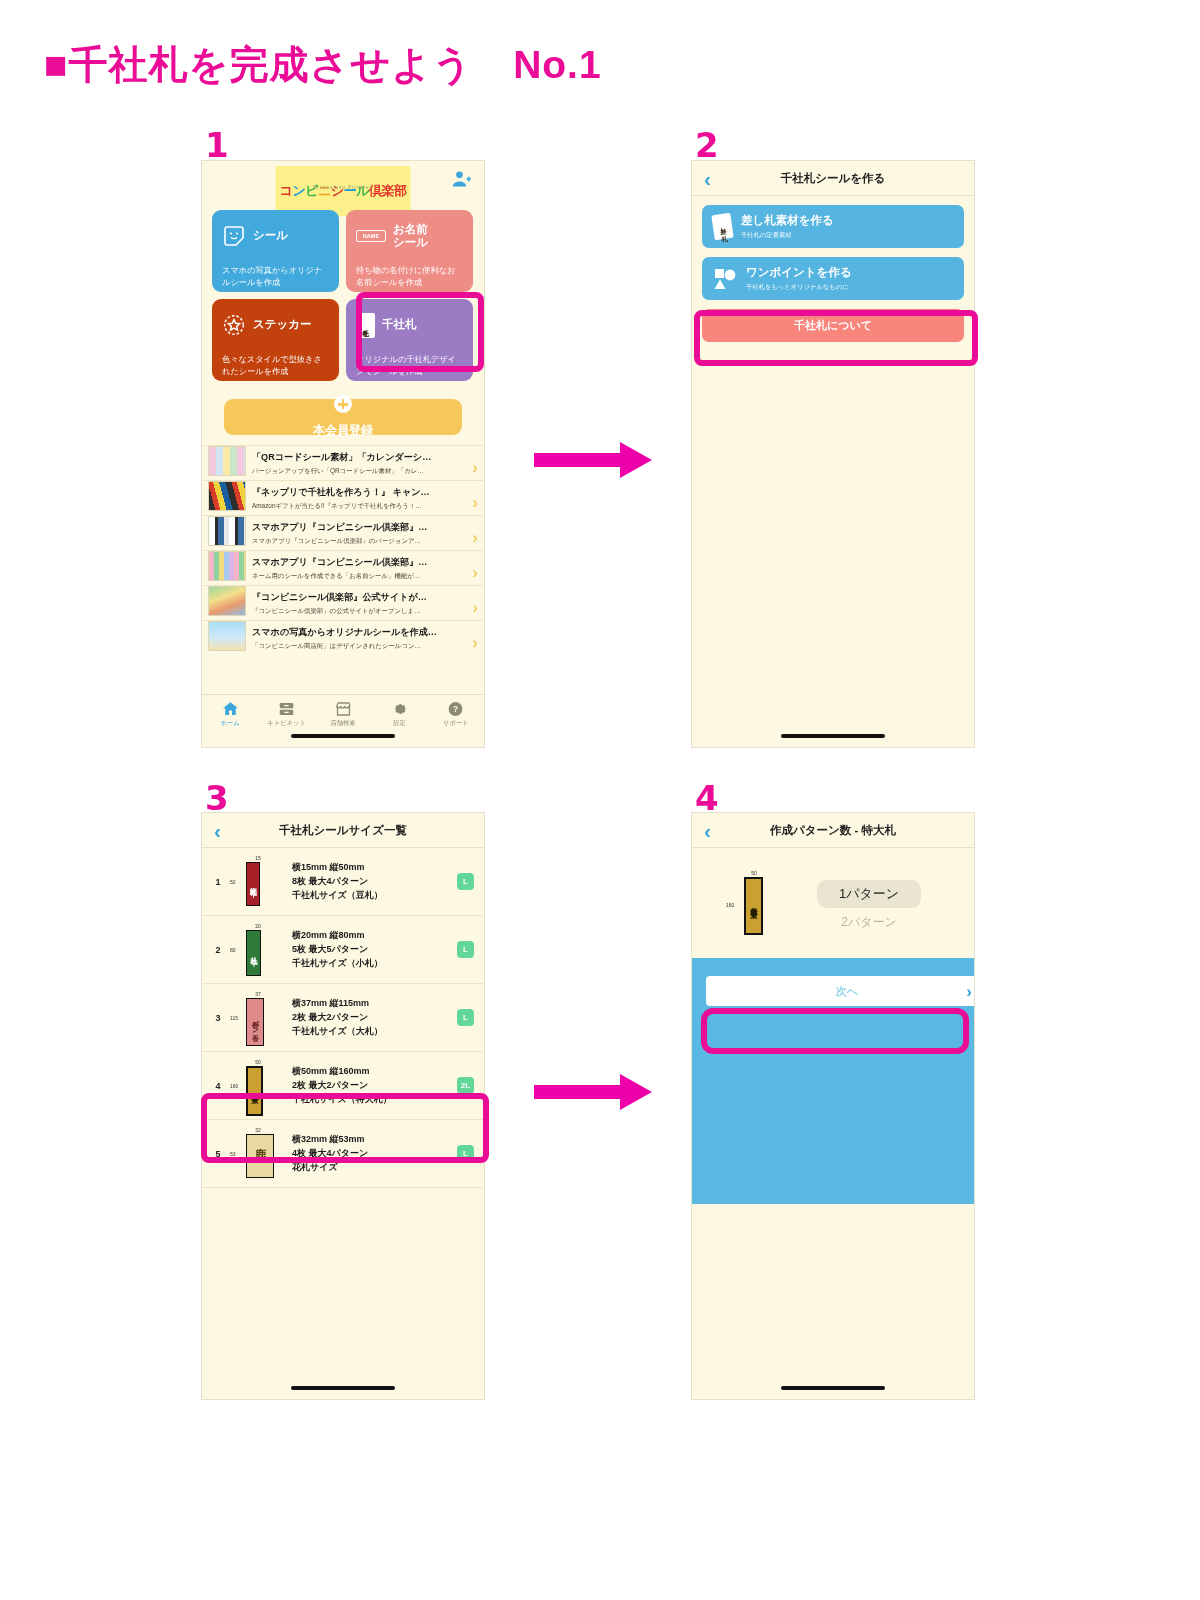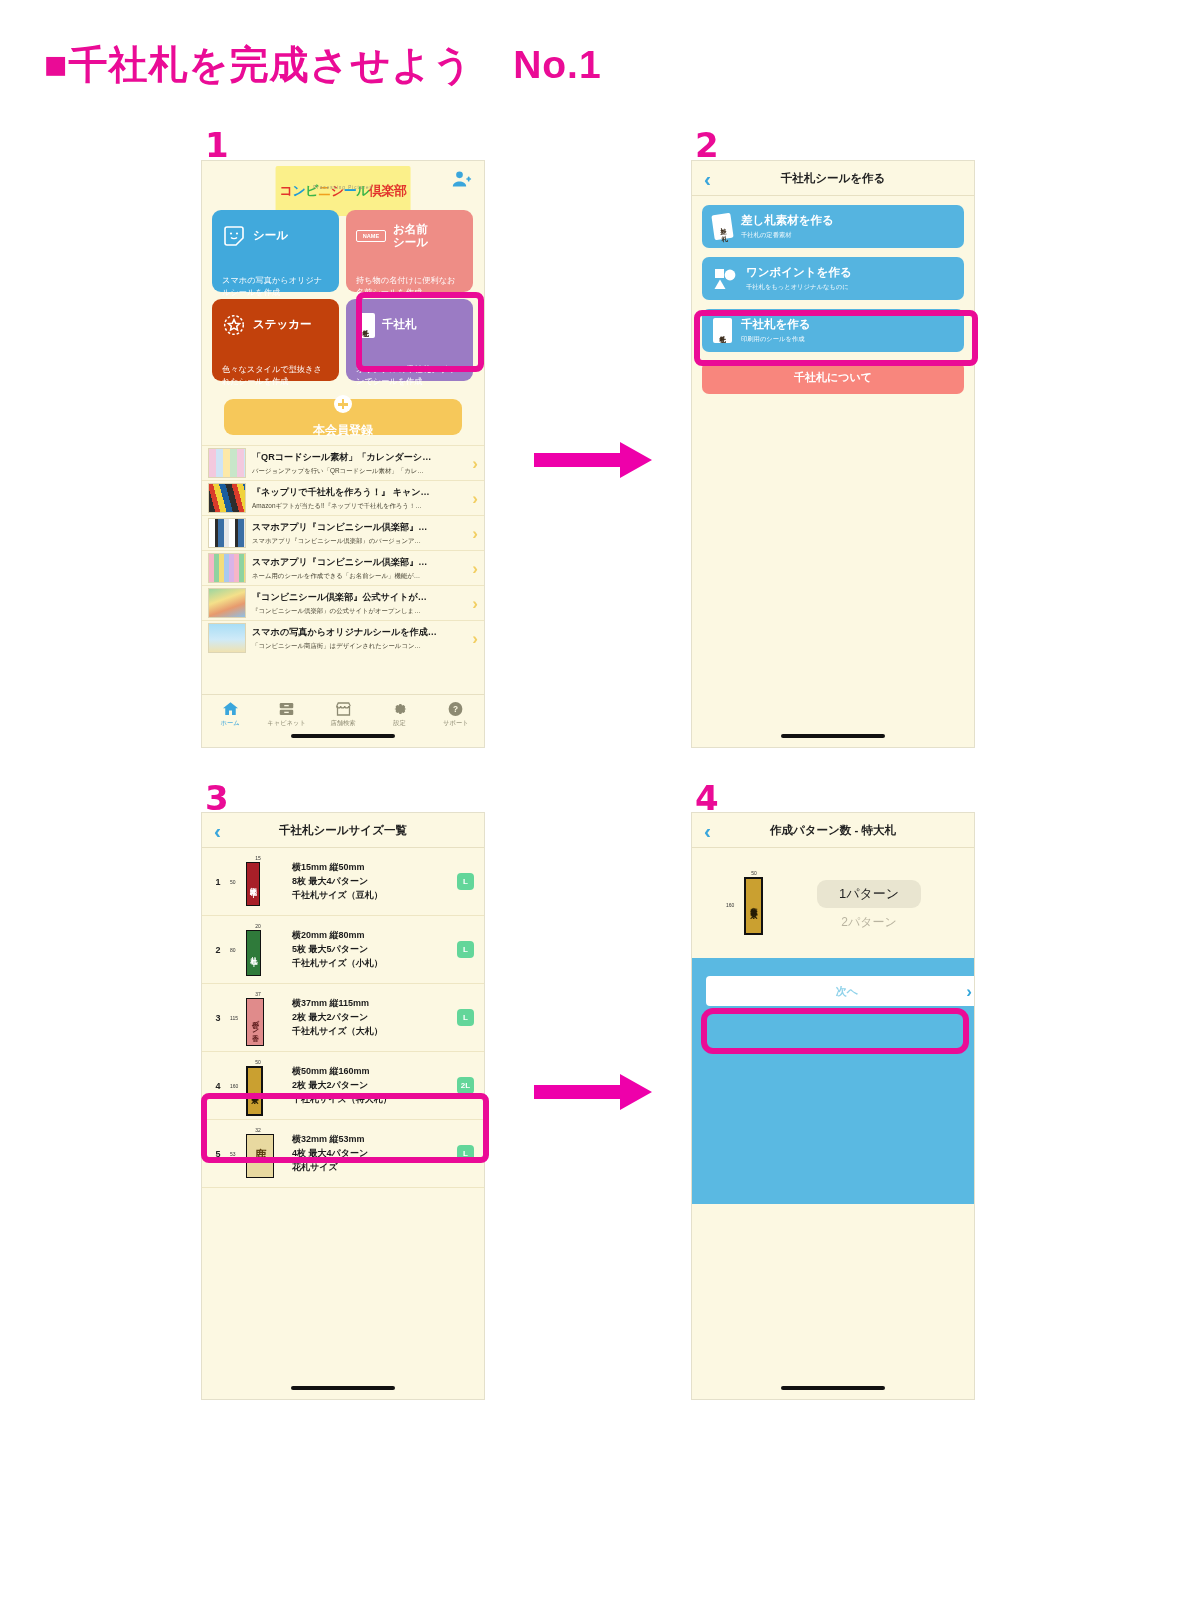--- a/index.html
+++ b/index.html
@@ -69,21 +69,21 @@
   .s1-grid{
     display:flex;flex-wrap:wrap;gap:7px;padding:9px 10px;
     box-sizing:border-box;
   }
   .card{
     width:calc(50% - 4px);height:82px;border-radius:9px;
     box-sizing:border-box;padding:9px 10px;position:relative;color:#fff;
   }
   .card .c-top{display:flex;align-items:center;gap:7px;height:34px;}
   .card .c-ttl{font-size:11.5px;font-weight:bold;line-height:1.15;}
-  .card .c-desc{font-size:8.2px;line-height:1.45;margin-top:22px;opacity:.97;}
+  .card .c-desc{font-size:8.2px;line-height:1.45;margin-top:12px;opacity:.97;}
   .ic-box{width:24px;height:24px;flex:0 0 24px;}
 
   .senja-ic{
     width:19px;height:25px;flex:0 0 19px;background:#fff;border-radius:2px;
     display:flex;align-items:center;justify-content:center;
     font-size:6.4px;line-height:1;color:#3b2c1b;font-weight:bold;
     letter-spacing:0px;padding:1px 0;box-sizing:border-box;
   }
   .senja-ic span{writing-mode:vertical-rl;}
 
@@ -97,21 +97,21 @@
     position:relative;flex:0 0 18px;
   }
   .plus-c:before,.plus-c:after{
     content:"";position:absolute;background:#f6c85a;
   }
   .plus-c:before{left:4px;top:8px;width:10px;height:2.5px;}
   .plus-c:after{top:4px;left:7.75px;height:10px;width:2.5px;}
 
   .news{margin-top:10px;}
   .news-item{
-    display:flex;align-items:center;gap:6px;
+    display:flex;align-items:flex-end;gap:6px;
     padding:4px 6px;border-top:1px solid #eee6c3;background:#fcf8e2;
     height:35px;box-sizing:border-box;
   }
   .thumb{
     width:36px;height:28px;flex:0 0 36px;border:1px solid #ddd5b4;
     background-size:cover;background-position:center;
   }
   .news-txt{flex:1;min-width:0;}
   .news-ttl{
     font-size:9.1px;font-weight:bold;color:#1b1b1b;
@@ -415,29 +415,20 @@
       <svg width="24" height="24" viewBox="0 0 24 24" fill="#fff">
         <rect x="2" y="2" width="9" height="9"></rect>
           <circle cx="17" cy="8" r="5.4"></circle>
           <path d="M7 12.5L12.5 22H1.5z"></path>
       </svg>
       <div>
         <div class="mt">ワンポイントを作る</div>
         <div class="ms">千社札をもっとオリジナルなものに</div>
       </div>
     </div>
-    <div class="menu-btn">
-      <div class="senja-ic">
-          <span>千社札</span>
-        </div>
-      <div>
-        <div class="mt">千社札を作る</div>
-        <div class="ms">印刷用のシールを作成</div>
-      </div>
-    </div>
   </div>
   <div class="about-btn">
     <span>千社札について</span>
   </div>
   <div class="home-ind"></div>
 </div>
 <div class="ring" style="left:694px;top:310px;width:284px;height:56px;"></div>
 
 <div class="phone p3">
   <div class="navbar">

